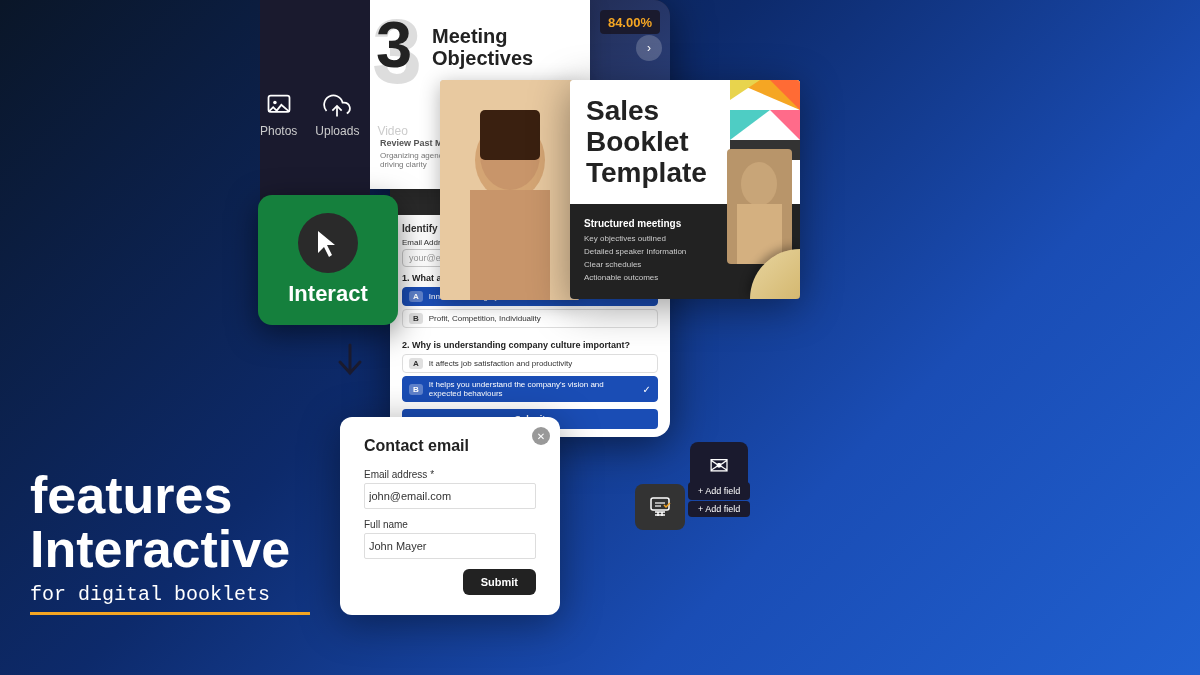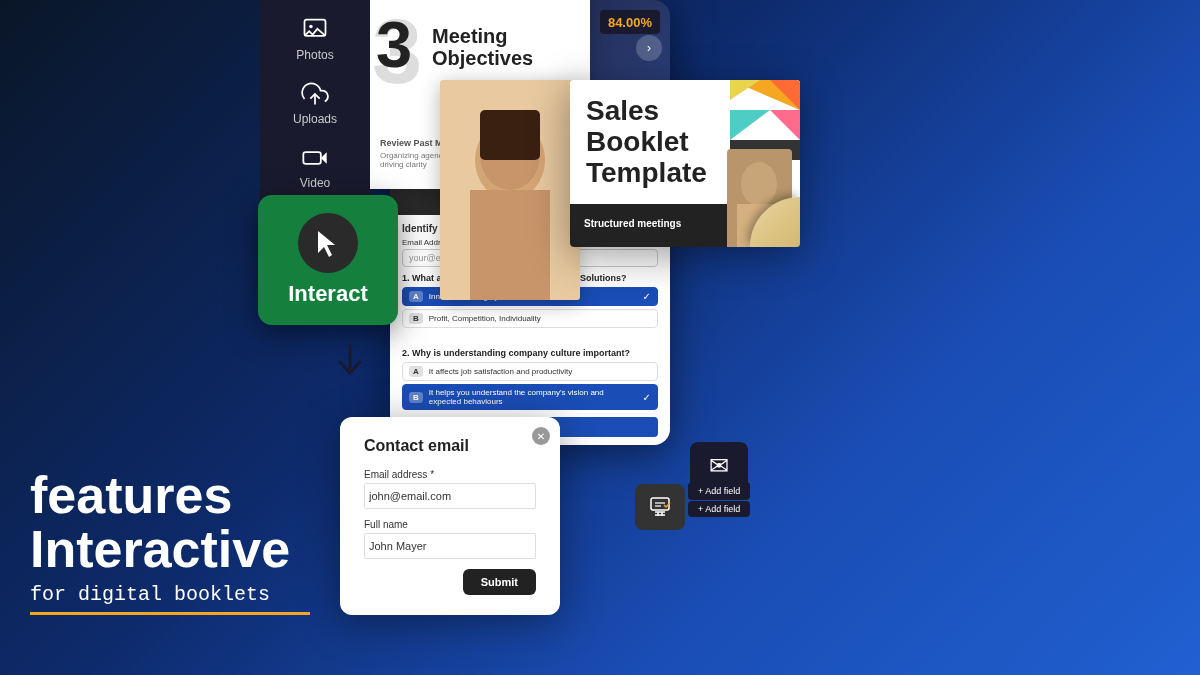--- a/index.html
+++ b/index.html
@@ -15,21 +15,20 @@
     
     .sidebar {
       position: absolute;
       left: 260px;
       top: 0;
       width: 110px;
       background: #1a1a2e;
       height: 230px;
       border-radius: 0 0 12px 12px;
       display: flex;
-      flex-direction: column;
       align-items: center;
       padding: 16px 0;
       gap: 18px;
       z-index: 10;
     }
     .sidebar-item {
       display: flex;
       flex-direction: column;
       align-items: center;
       gap: 4px;
@@ -521,21 +520,21 @@
       <div class="quiz-option selected">
         <span class="opt-label">A</span>
         <span>Innovation, Integrity, Teamwork</span>
         <span class="check-mark">✓</span>
       </div>
       <div class="quiz-option">
         <span class="opt-label" style="background:#e0e0e0;">B</span>
         <span>Profit, Competition, Individuality</span>
       </div>
 
-      <div class="quiz-question" style="margin-top:20px;">2. Why is understanding company culture important?</div>
+      <div class="quiz-question" style="margin-top:12px;">2. Why is understanding company culture important?</div>
       <div class="quiz-option">
         <span class="opt-label">A</span>
         <span>It affects job satisfaction and productivity</span>
       </div>
       <div class="quiz-option selected">
         <span class="opt-label">B</span>
         <span>It helps you understand the company's vision and expected behaviours</span>
         <span class="check-mark">✓</span>
       </div>
       <button class="submit-btn">Submit</button>
@@ -624,20 +623,26 @@
     <div class="booklet-add">+</div>
 
     <div style="position:absolute;right:8px;top:-55px;width:65px;height:115px;border-radius:4px;overflow:hidden;">
       <svg width="65" height="115" viewBox="0 0 65 115">
         <rect width="65" height="115" fill="#b8956a"></rect>
         <ellipse cx="32" cy="35" rx="18" ry="22" fill="#c8a578"></ellipse>
         <rect x="10" y="55" width="45" height="60" fill="#d4b080"></rect>
       </svg>
     </div>
     <div class="booklet-feature-title">Structured meetings</div>
+    <div class="booklet-features">
+      <div>Key objectives outlined</div>
+      <div>Detailed speaker Information</div>
+      <div>Clear schedules</div>
+      <div>Actionable outcomes</div>
+    </div>
 
     <div style="position:absolute;bottom:0;right:0;width:50px;height:50px;background:linear-gradient(135deg,#e8d5a0,#d4b870);border-radius:50px 0 0 0;box-shadow:-3px -3px 8px rgba(0,0,0,0.3);"></div>
   </div>
 </div>
 
 <div class="bottom-text">
   <h1>features</h1>
   <h1>Interactive</h1>
   <p>for digital booklets</p>
   <div class="underline-gold"></div>

